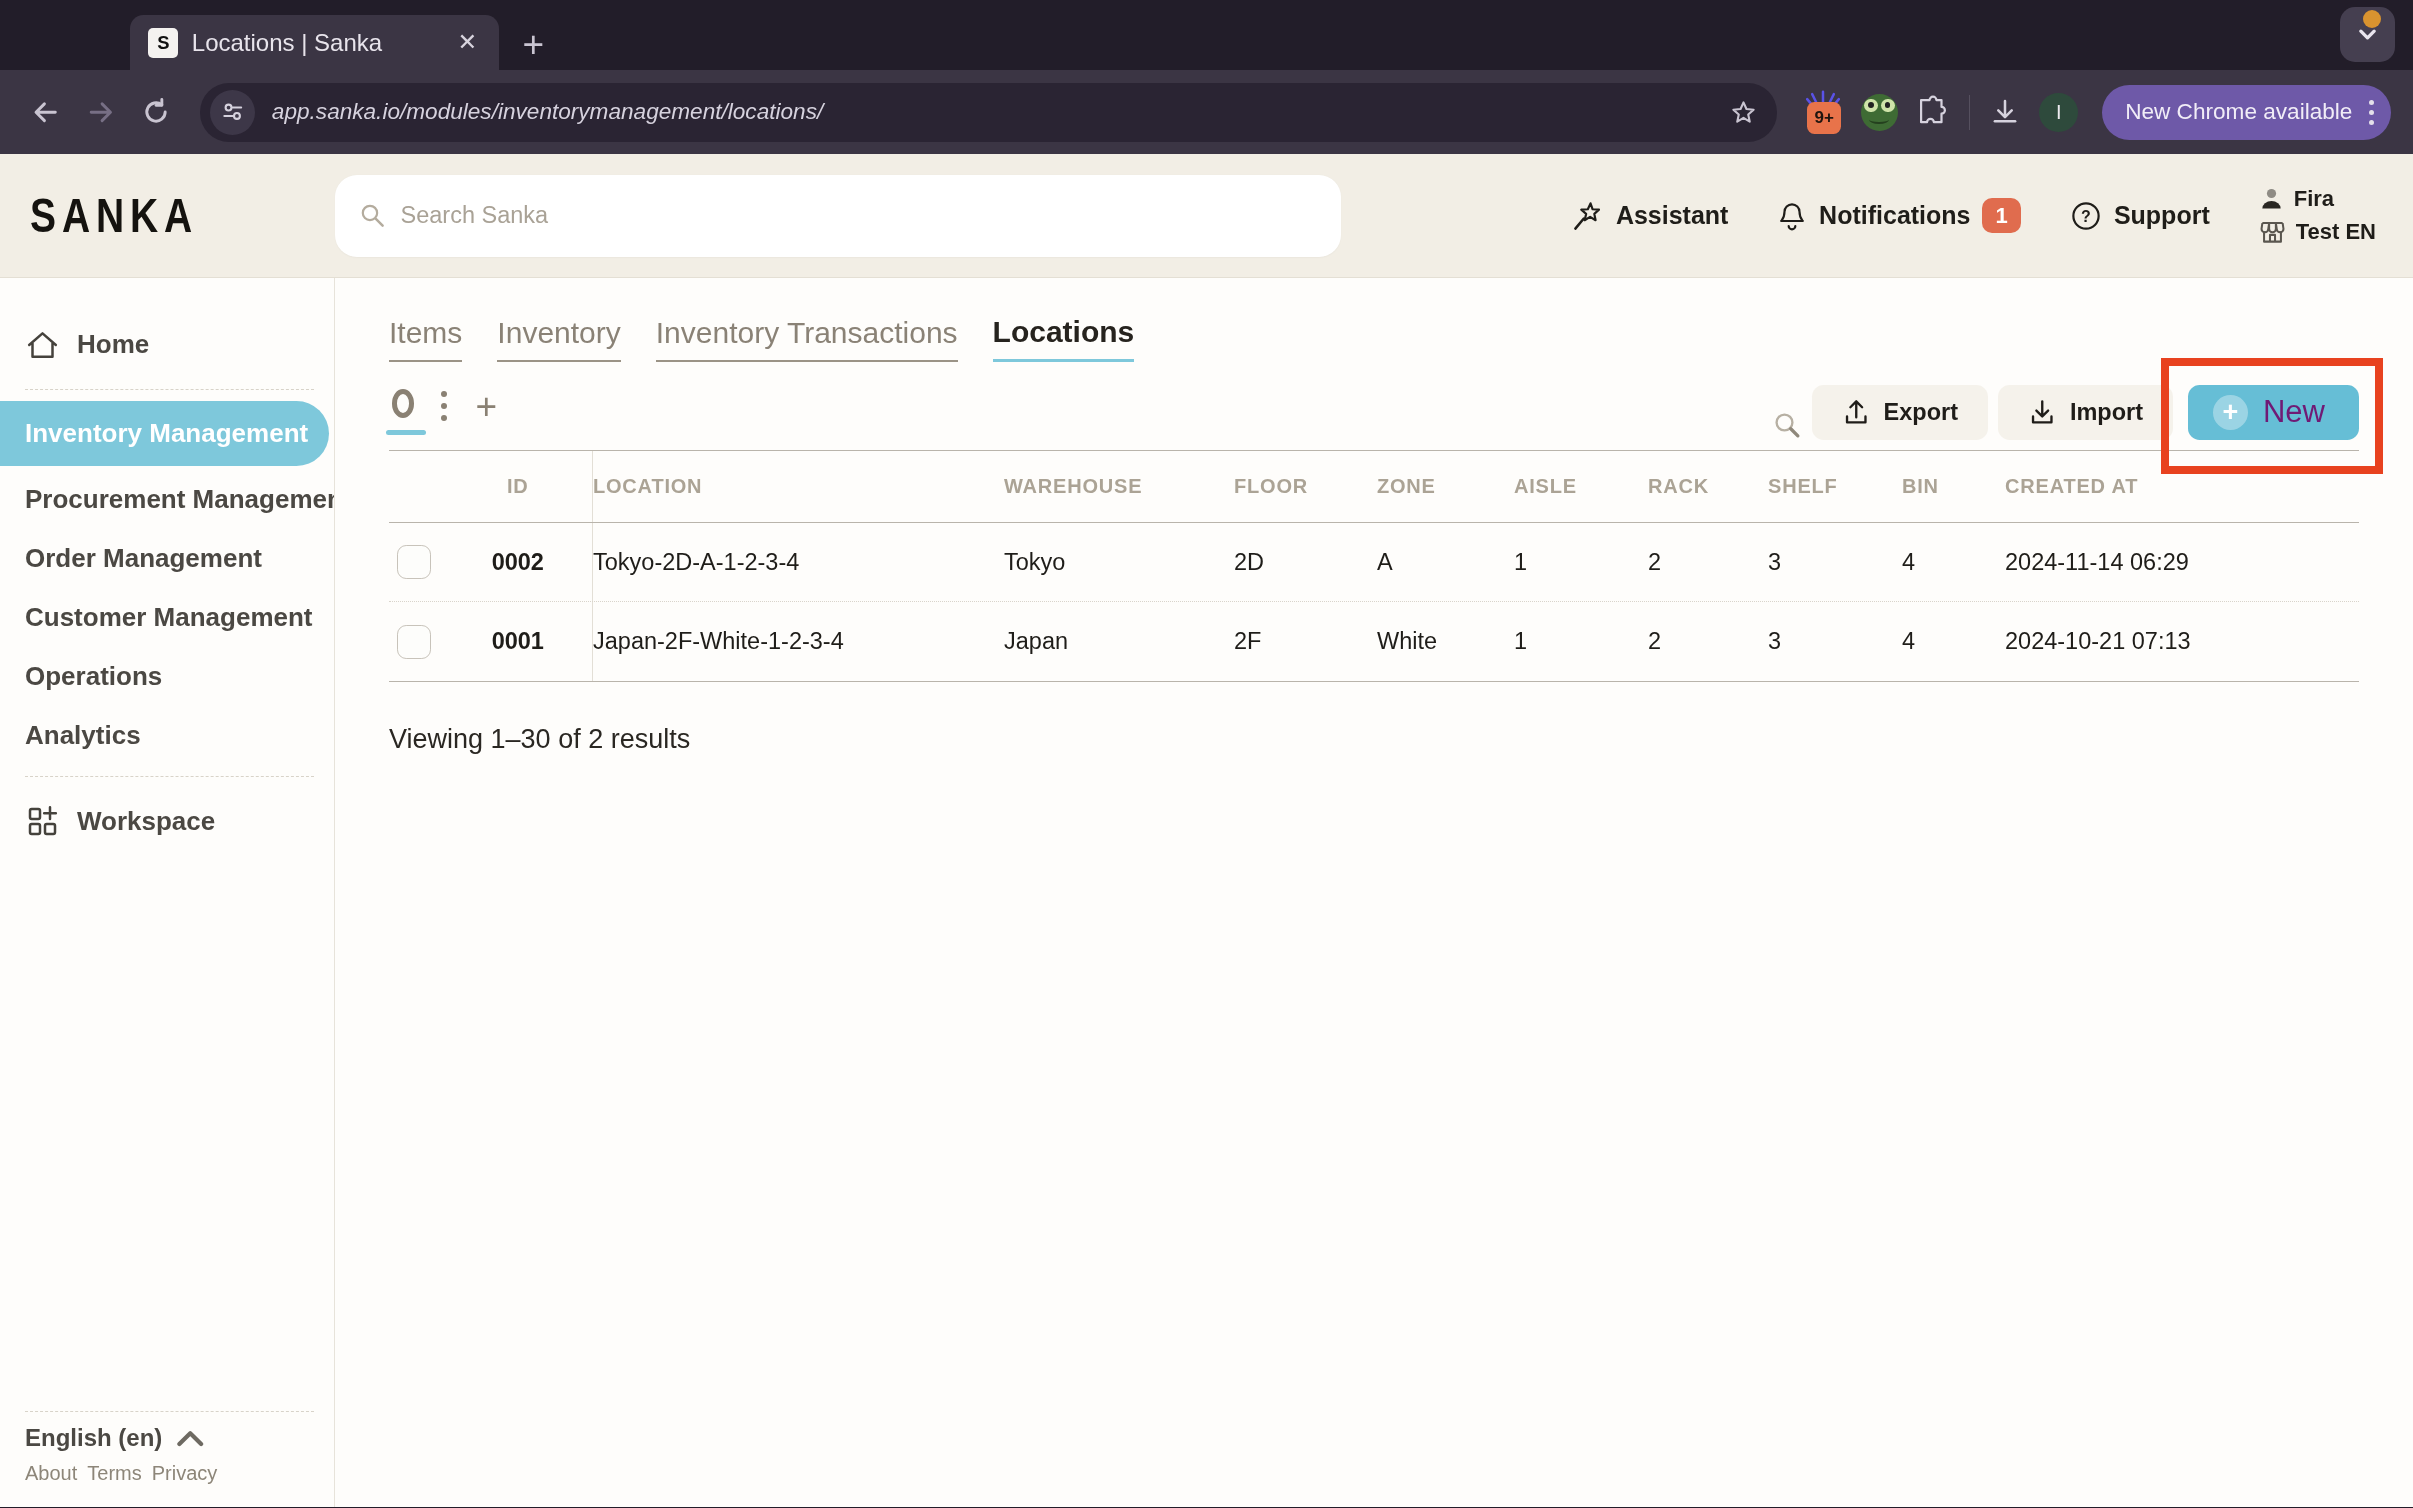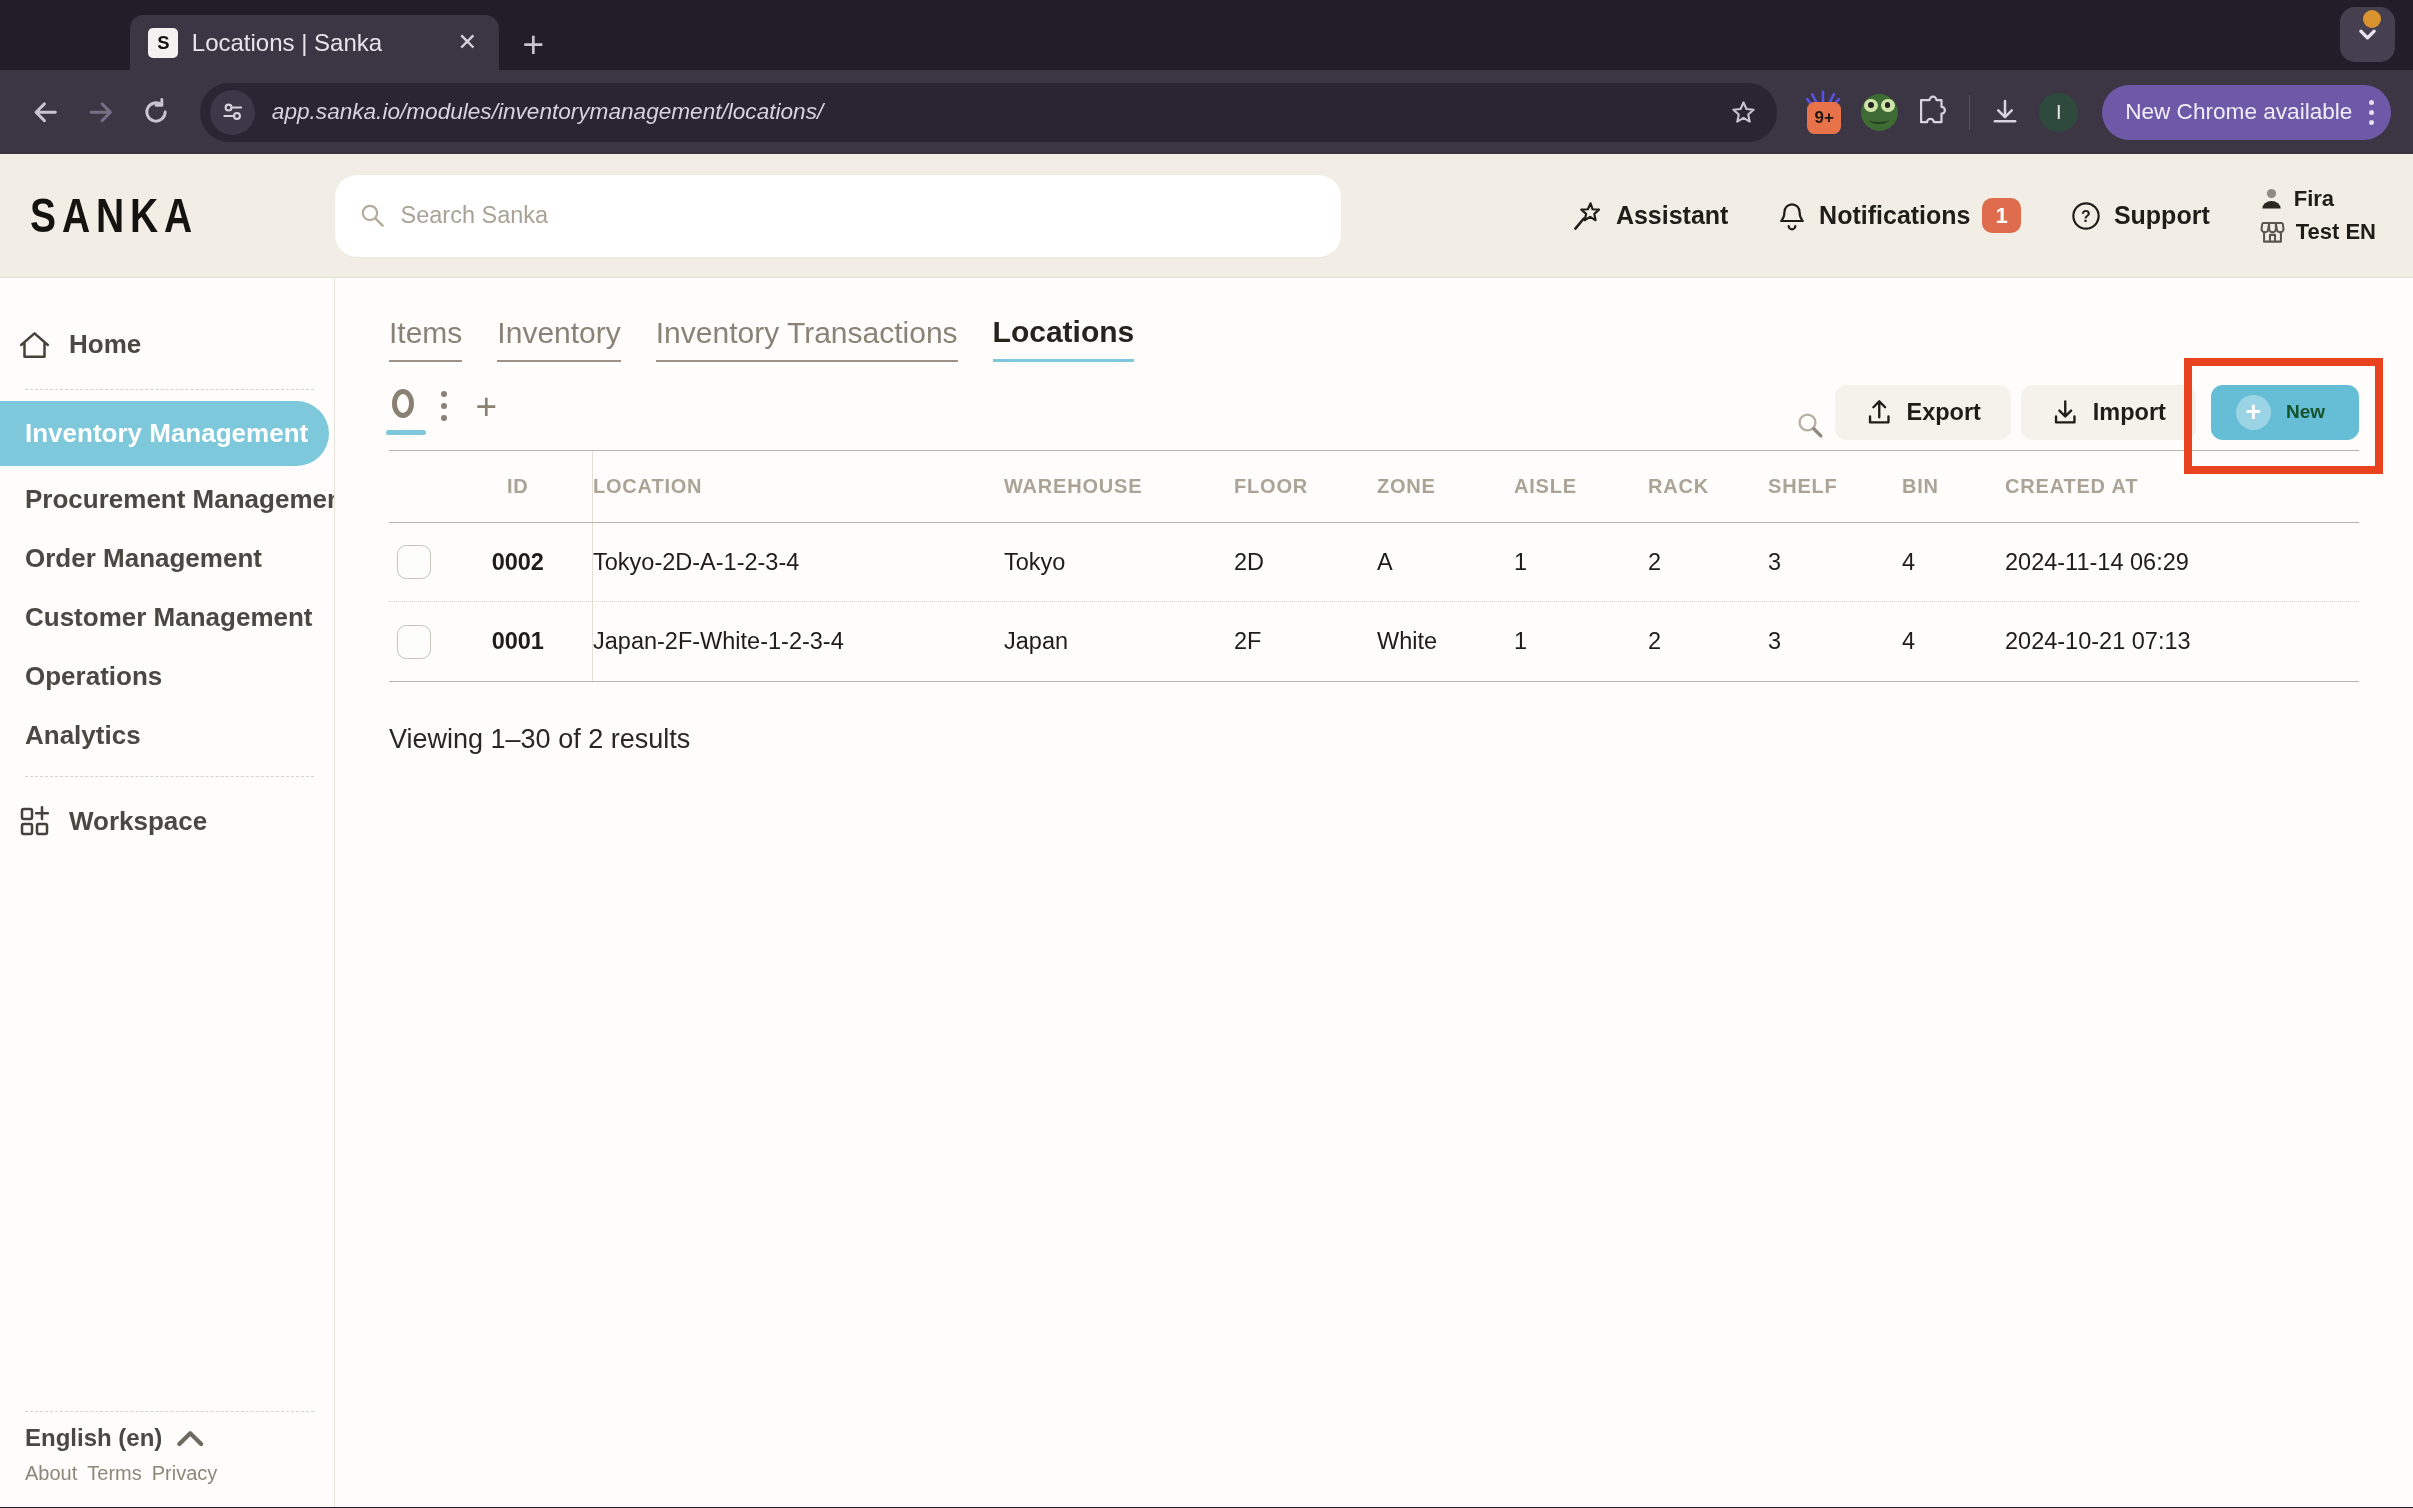--- a/index.html
+++ b/index.html
@@ -55,21 +55,21 @@
   .hdr-item span.lbl { font-size:25px; font-weight:700; color:#1F1D19; white-space:nowrap; }
   .notif-badge { min-width:39px; height:35px; background:#E06C4E; border-radius:10px; color:#fff; font-size:22px; font-weight:700;
                  display:flex; align-items:center; justify-content:center; padding:0 6.7px; }
   .user-block { display:flex; flex-direction:column; gap:6.7px; }
   .user-row { display:flex; align-items:center; gap:10px; }
   .user-row span { font-size:22px; font-weight:700; color:#1F1D19; white-space:nowrap; }
 
   
   .appbody { display:flex; height:1229px; background:#FEFDFB; }
   .sidebar { width:335px; flex:none; border-right:1.7px solid #E7E3DA; position:relative; padding-top:34px; overflow:hidden; }
-  .side-item { display:flex; align-items:center; gap:17px; padding-left:17px; height:65px; }
+  .side-item { display:flex; align-items:center; gap:17px; padding-left:25px; height:65px; }
   .side-item span { font-size:26px; font-weight:600; color:#4B4843; white-space:nowrap; }
   .dash-div { border-top:1.7px dashed #D8D3C9; margin:11.7px 20px 11.7px 25px; }
   .menu-item { display:flex; align-items:center; padding-left:25px; height:59px; font-size:26px; font-weight:600; color:#4B4843; white-space:nowrap; }
   .menu-item.active { background:#7EC8DB; color:#FFFFFF; border-radius:0 837px 837px 0; width:329px; height:65px; margin:3.4px 0; }
   .side-footer { position:absolute; left:0; right:0; bottom:22px; }
   .lang-row { display:flex; align-items:center; gap:13.4px; padding-left:25px; }
   .lang-row span { font-size:24px; font-weight:600; color:#4B4843; }
   .legal { padding-left:25px; margin-top:10px; font-size:20px; color:#8D8679; display:flex; gap:10px; }
 
   .main { flex:1; padding:37px 54px 12px 54px; position:relative; min-width:0; }
@@ -84,21 +84,21 @@
   .tb-kebab { display:flex; flex-direction:column; gap:5.9px; margin:0 0 11.7px 18.4px; padding:5px; }
   .tb-kebab i { width:5.9px; height:5.9px; border-radius:50%; background:#8A8173; }
   .tb-plus { font-size:37px; font-weight:300; color:#8A8173; margin:0 0 11.7px 23.5px; line-height:1; }
   .tb-right { margin-left:auto; display:flex; align-items:flex-end; gap:10px; }
   .btn { height:55px; border-radius:11.7px; background:#F5F2EB; display:flex; align-items:center; gap:13.4px; padding:0 30px; }
   .btn span { font-size:23.5px; font-weight:600; color:#1F1D19; }
   .new-wrap { position:relative; margin-left:5px; }
   .btn-new { height:55px; border-radius:11.7px; background:#66BED6; display:flex; align-items:center; gap:15px; padding:0 34px 0 25px; }
   .btn-new .plus-circle { width:35px; height:35px; border-radius:50%; background:rgba(255,255,255,0.35); color:#fff;
                           display:flex; align-items:center; justify-content:center; font-size:27px; font-weight:600; line-height:1; }
-  .btn-new span { font-size:19px; font-weight:700; color:#14532d; }
+  .btn-new span { font-size:31px; font-weight:400; color:#701a75; }
   .red-box { position:absolute; left:-27px; right:-23.5px; top:-27px; bottom:-34px; border:8.4px solid #E8421F; z-index:5; pointer-events:none; }
 
   
   .tableview { margin-top:8.4px; border-top:1.7px solid #B9B4AB; border-bottom:1.7px solid #B9B4AB; }
   .trow { display:grid; grid-template-columns:63px 141px 411px 230px 143px 137px 134px 120px 134px 103px minmax(0,1fr); align-items:center; }
   .thead { height:72px; border-bottom:1.7px solid #B9B4AB; }
   .thead .cell { font-size:20px; font-weight:700; letter-spacing:0.8px; color:#ABA395; text-transform:uppercase; }
   .tdata { height:79px; font-size:23.5px; color:#1F1D19; }
   .tdata.sep { border-bottom:1.7px dotted #D9D4CB; }
   .cell { padding-right:8.4px; white-space:nowrap; overflow:hidden; }

